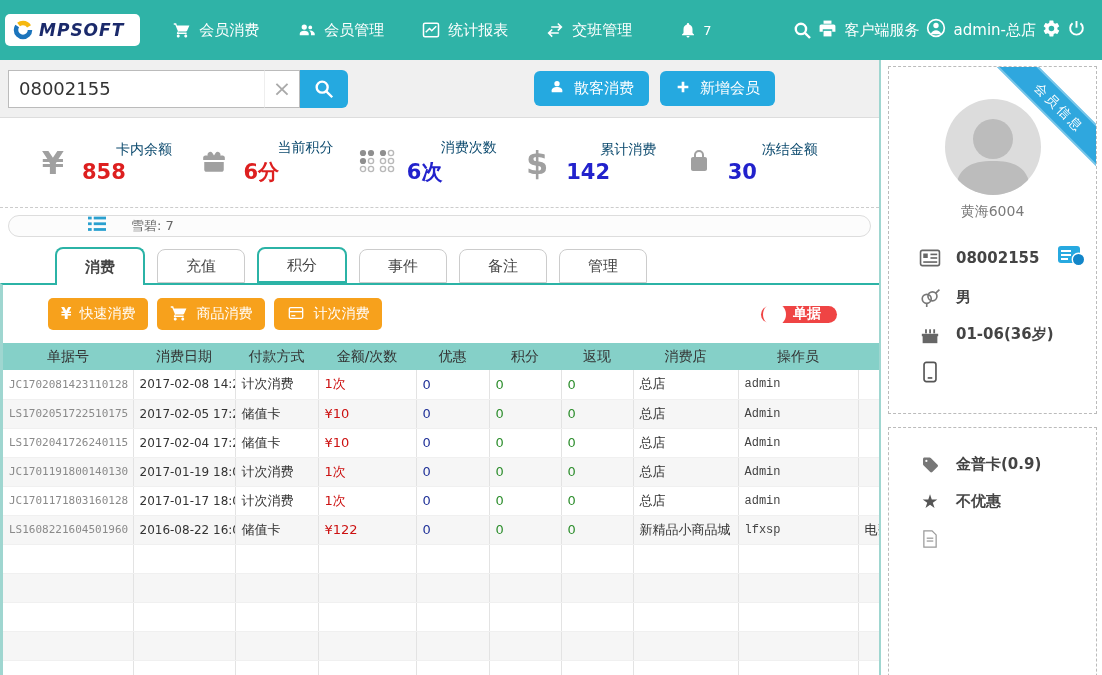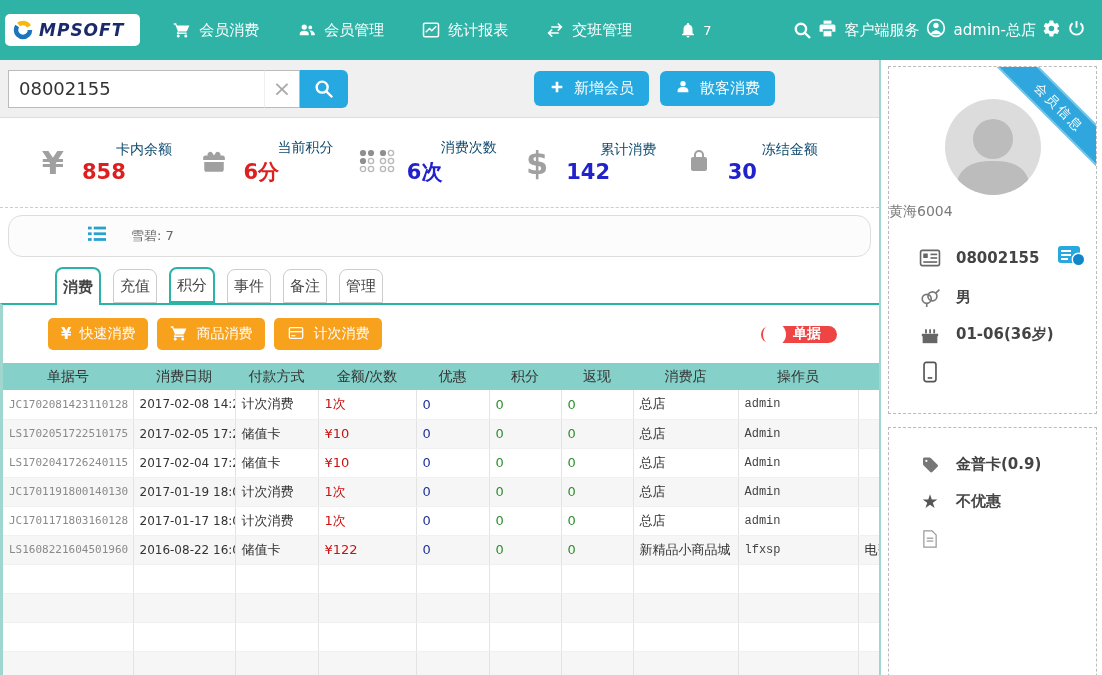--- a/index.html
+++ b/index.html
@@ -41,27 +41,27 @@
   .stats { height:90px; background:#fff; border-bottom:1px dashed #ccc;
     display:flex; align-items:center; padding:0 36px; }
   .stat { display:flex; align-items:center; gap:12px; width:172px; }
   .stat-ico { color:#a0a0a0; font-size:32px; font-weight:bold; line-height:1; min-width:34px; text-align:center; }
   .stat-label { color:#0c4a6e; font-size:14px;margin-left:34px; }
   .stat-value { font-size:21px; font-weight:bold; margin-top:1px; }
   .v-red { color:#dd1f1f; } .v-blue { color:#2222cc; }
 
   
   .notice-wrap { padding:7px 8px 0 8px; }
-  .notice { border:1px solid #ddd; border-radius:14px; background:#fcfcfc; height:42px;
+  .notice { border:1px solid #ddd; border-radius:14px; background:#fcfcfc; height:22px;
     display:flex; align-items:center; padding-left:78px; }
   .notice-text { margin-left:24px; color:#666; font-size:13px; }
 
   
   .tabs { display:flex; gap:12px; padding-left:55px; margin-top:8px; height:38px; align-items:flex-end; }
-  .tab { padding:0 6px; height:34px; line-height:33px; background:#fff; border:1px solid #ccc;
+  .tab { padding:0 28px; height:34px; line-height:33px; background:#fff; border:1px solid #ccc;
     border-radius:8px 8px 0 0; font-size:15px; color:#444; cursor:pointer; position:relative; }
   .tab.active { border:2px solid #2bb3a6; border-bottom:none; font-weight:bold; height:38px;
     line-height:36px; margin-bottom:-2px; z-index:3; background:#fff; }
   .tab.highlight { border:2px solid #2bb3a6; height:36px; line-height:32px; }
   .tab-content { border-top:2px solid #2bb3a6; border-left:3px solid #9fd6d0; height:407px; background:#fff; }
 
   
   .actions-row { display:flex; align-items:center; height:58px; padding-left:45px; gap:9px; }
   .btn-orange { background:#f7a11c; color:#fff; border:none; border-radius:5px; height:32px;
     padding:0 13px; display:flex; align-items:center; gap:8px; font-size:14px; cursor:pointer; font-family:inherit; }
@@ -86,21 +86,21 @@
 
   
   .panel { border:1px dashed #bbb; position:relative; background:#fff; }
   .panel1 { height:348px; overflow:hidden; }
   .panel2 { margin-top:13px; height:300px; overflow:hidden; padding-top:18px; }
   .ribbon { position:absolute; width:178px; right:-52px; top:26px; transform:rotate(45deg);
     background:#2fa7de; color:#fff; text-align:center; font-size:13px; letter-spacing:3px;
     padding:6px 0; box-shadow:inset 0 2px 0 rgba(255,255,255,.35), inset 0 -2px 0 rgba(255,255,255,.35); }
   .avatar { width:96px; height:96px; border-radius:50%; background:#dcdcdc; margin:32px auto 0;
     overflow:hidden; display:flex; align-items:flex-end; justify-content:center; }
-  .member-name { text-align:left; color:#7a7a7a; font-size:14px; margin-top:8px; }
+  .member-name { text-align:center; color:#7a7a7a; font-size:14px; margin-top:8px; }
   .info-rows { margin-top:16px; }
   .info-row { display:flex; align-items:center; gap:15px; padding:8px 10px 8px 30px;
     color:#444; font-weight:bold; font-size:15px; min-height:37px; }
   .info-ico { min-width:22px; display:flex; justify-content:center; }
   .badge { margin-left:auto; cursor:pointer; }
   .status-text { color:#2233bb; line-height:1.4; font-size:14px; }
   .star-ico { color:#555; font-size:19px; line-height:1; }
 </style>
 </head>
 <body>
@@ -217,33 +217,33 @@
           <svg width="22" height="22" viewBox="0 0 24 24" fill="none" stroke="#fff" stroke-width="2.6">
               <circle cx="10" cy="10" r="6"></circle>
               <line x1="14.5" y1="14.5" x2="21" y2="21"></line>
             </svg>
         </button>
       </div>
       <div class="top-btns">
         <button class="btn-blue">
           <span>
             <svg width="16" height="16" viewBox="0 0 24 24" fill="#fff">
-                <path d="M10 4h4v6h6v4h-6v6h-4v-6H4v-4h6z"></path>
-              </svg>
-          </span>
-          <span>新增会员</span>
+                <circle cx="12" cy="7" r="4"></circle>
+                <path d="M12 12c-4.4 0-8 2.2-8 5v3h16v-3c0-2.8-3.6-5-8-5z"></path>
+              </svg>
+          </span>
+          <span>散客消费</span>
         </button>
         <button class="btn-blue">
           <span>
             <svg width="16" height="16" viewBox="0 0 24 24" fill="#fff">
-                <circle cx="12" cy="7" r="4"></circle>
-                <path d="M12 12c-4.4 0-8 2.2-8 5v3h16v-3c0-2.8-3.6-5-8-5z"></path>
-              </svg>
-          </span>
-          <span>散客消费</span>
+                <path d="M10 4h4v6h6v4h-6v6h-4v-6H4v-4h6z"></path>
+              </svg>
+          </span>
+          <span>新增会员</span>
         </button>
       </div>
     </div>
 
     <div class="stats" id="stats-row">
         <div class="stat">
           <span class="stat-ico"><span style="color:#a0a0a0;">¥</span></span>
     <span>
             <div class="stat-label">卡内余额</div>
     <div class="stat-value v-red">858</div>

